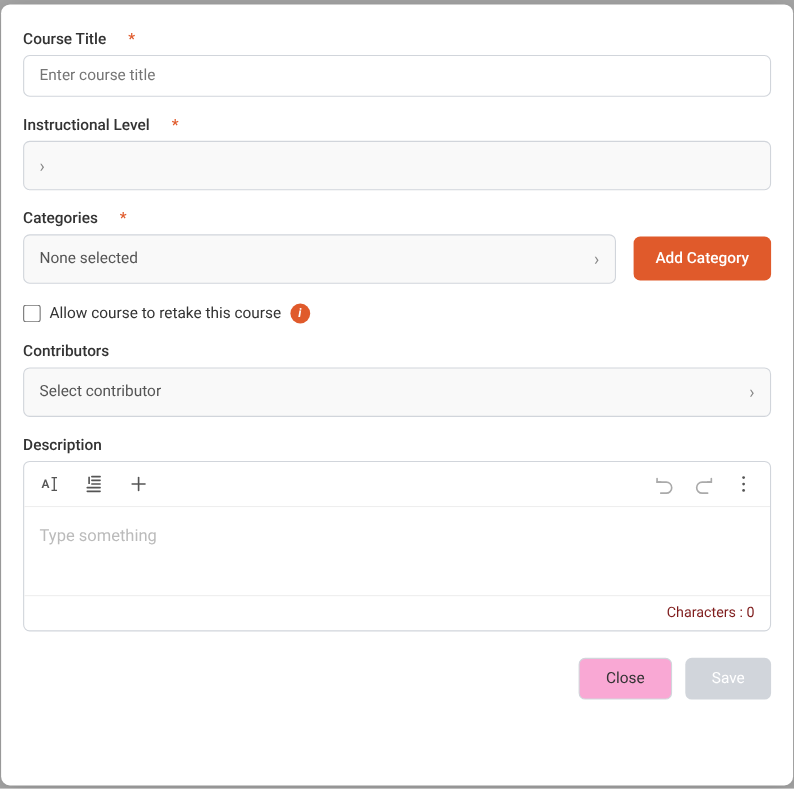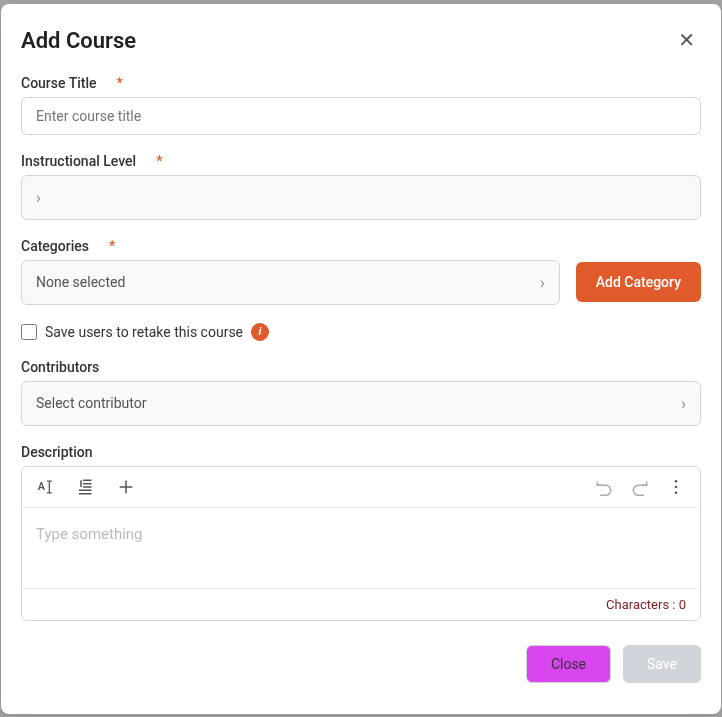--- a/index.html
+++ b/index.html
@@ -245,21 +245,21 @@
     }
 
     .modal-footer {
       display: flex;
       justify-content: flex-end;
       gap: 12px;
       margin-top: 24px;
     }
 
     .btn-close {
-      background: #d946ef;
+      background: #f9a8d4;
       border: 1px solid #d1d5db;
       border-radius: 6px;
       padding: 10px 24px;
       font-size: 14px;
       color: #333;
       cursor: pointer;
     }
 
     .btn-save {
       background: #d1d5db;
@@ -270,24 +270,20 @@
       color: #fff;
       cursor: not-allowed;
     }
   </style>
 </head>
 <body>
 
 <div class="modal-overlay">
   <div class="modal">
 
-    <div class="modal-header">
-      <span class="modal-title">Add Course</span>
-      <button class="close-icon">✕</button>
-    </div>
 
     <div class="field-group">
       <div class="field-label">
         <span>Course Title</span>
         <span class="required-star">*</span>
       </div>
       <input class="input-field" type="text" placeholder="Enter course title" style="">
     </div>
 
     <div class="field-group">
@@ -309,21 +305,21 @@
         <div class="categories-select">
           <span>None selected</span>
           <span class="select-arrow">›</span>
         </div>
         <button class="add-category-btn">Add Category</button>
       </div>
     </div>
 
     <div class="checkbox-row">
       <input type="checkbox" class="checkbox-input" style="">
-      <span class="checkbox-label">Save users to retake this course</span>
+      <span class="checkbox-label">Allow course to retake this course</span>
       <span class="info-icon">i</span>
     </div>
 
     <div class="field-group">
       <div class="field-label">Contributors</div>
       <div class="select-field">
         <span>Select contributor</span>
         <span class="select-arrow">›</span>
       </div>
     </div>

